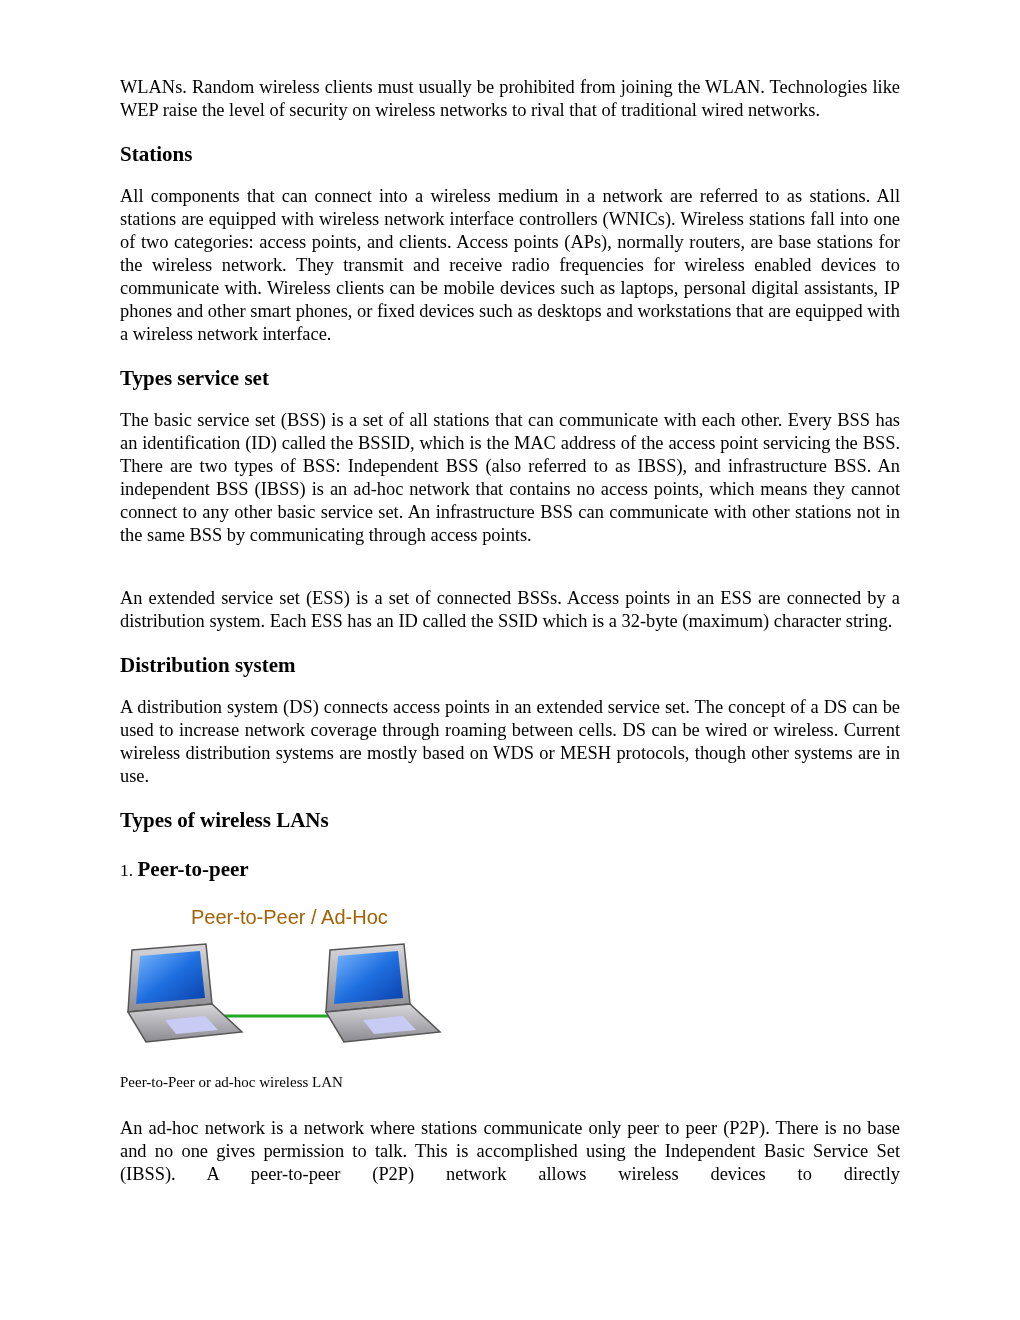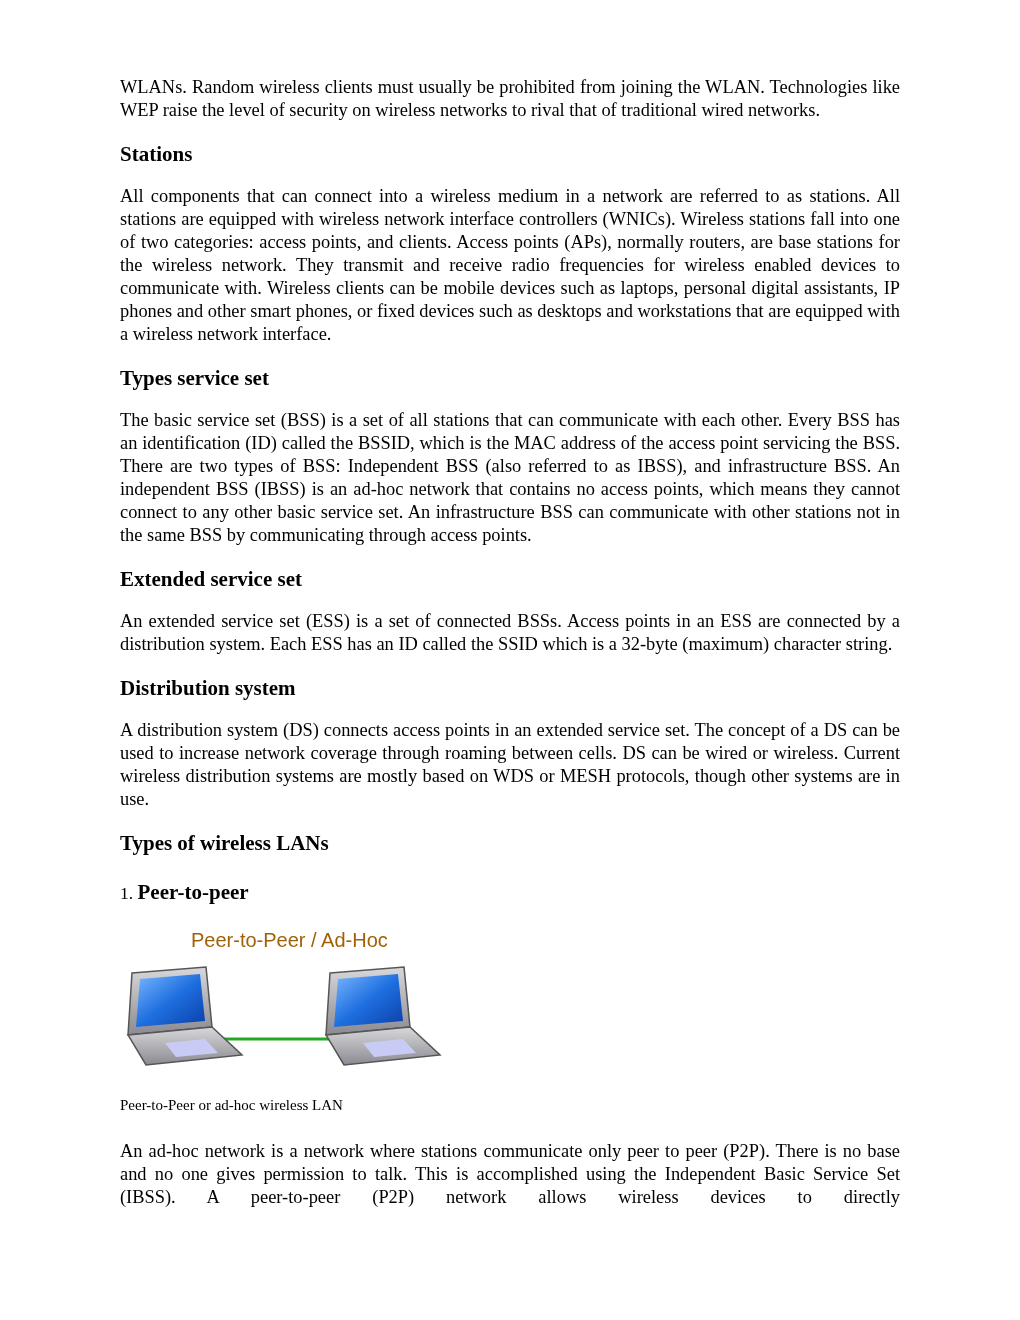--- a/index.html
+++ b/index.html
@@ -34,21 +34,20 @@
   <div class="heading">Stations</div>
   <div class="gap-b"></div>
   <p>All components that can connect into a wireless medium in a network are referred to as stations. All stations are equipped with wireless network interface controllers (WNICs). Wireless stations fall into one of two categories: access points, and clients. Access points (APs), normally routers, are base stations for the wireless network. They transmit and receive radio frequencies for wireless enabled devices to communicate with. Wireless clients can be mobile devices such as laptops, personal digital assistants, IP phones and other smart phones, or fixed devices such as desktops and workstations that are equipped with a wireless network interface.</p>
   <div class="gap-a"></div>
 
   <div class="heading">Types service set</div>
   <div class="gap-b"></div>
   <p>The basic service set (BSS) is a set of all stations that can communicate with each other. Every BSS has an identification (ID) called the BSSID, which is the MAC address of the access point servicing the BSS. There are two types of BSS: Independent BSS (also referred to as IBSS), and infrastructure BSS. An independent BSS (IBSS) is an ad-hoc network that contains no access points, which means they cannot connect to any other basic service set. An infrastructure BSS can communicate with other stations not in the same BSS by communicating through access points.</p>
   <div class="gap-a"></div>
 
-  <div class="heading">Extended service set</div>
   <div class="gap-b"></div>
   <p>An extended service set (ESS) is a set of connected BSSs. Access points in an ESS are connected by a distribution system. Each ESS has an ID called the SSID which is a 32-byte (maximum) character string.</p>
   <div class="gap-a"></div>
 
   <div class="heading">Distribution system</div>
   <div class="gap-b"></div>
   <p>A distribution system (DS) connects access points in an extended service set. The concept of a DS can be used to increase network coverage through roaming between cells. DS can be wired or wireless. Current wireless distribution systems are mostly based on WDS or MESH protocols, though other systems are in use.</p>
   <div class="gap-a"></div>
 
   <div class="heading">Types of wireless LANs</div>

